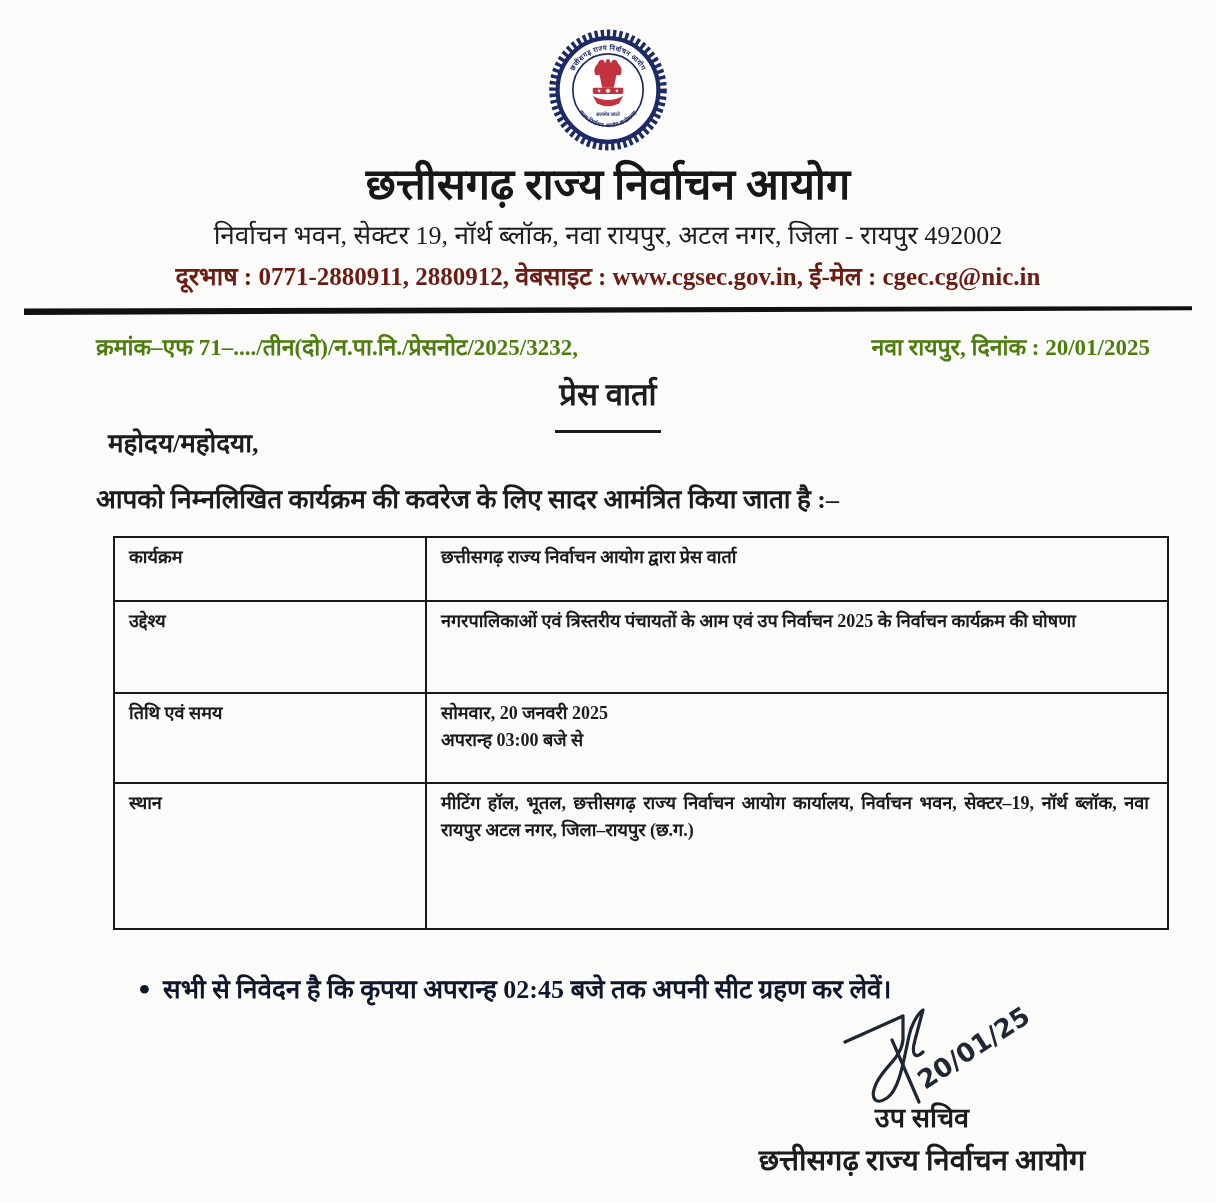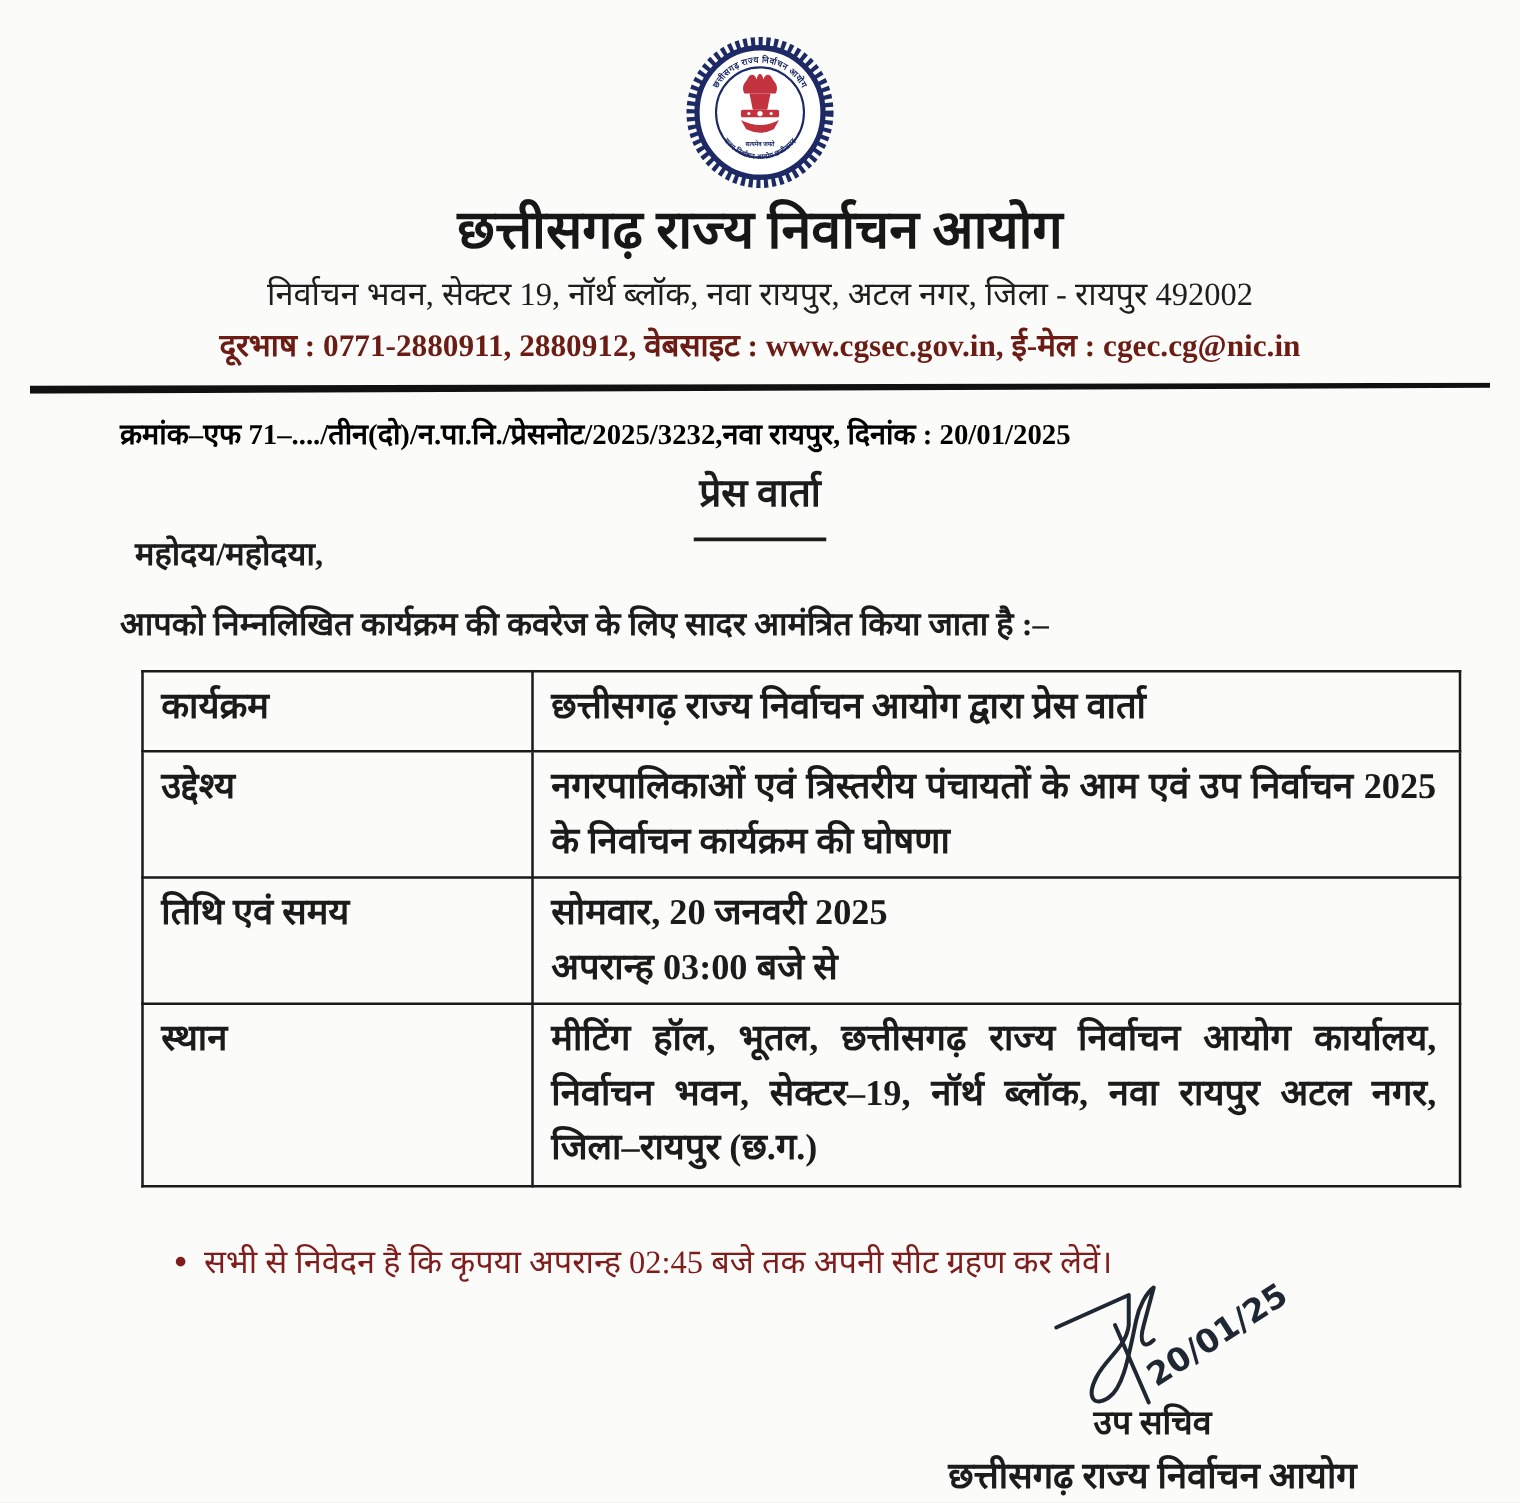--- a/index.html
+++ b/index.html
@@ -26,54 +26,54 @@
   .org-contact{
     font-size:25px;font-weight:700;margin-top:6px;color:#6b1c15;
   }
   
   .rule{
     margin:14px 24px 0 24px;height:9px;position:relative;
   }
   .rule svg{display:block;width:100%;height:9px;}
   
   .ref-line{
-    display:flex;justify-content:flex-start;align-items:baseline;
+    display:flex;justify-content:space-between;align-items:baseline;
     padding:15px 66px 0 96px;
-    font-size:23px;font-weight:700;color:#000000;
+    font-size:23px;font-weight:700;color:#4d7c0f;
     white-space:nowrap;
   }
   
   .press-title{text-align:center;margin-top:10px;}
   .press-title span{
     font-size:31px;font-weight:700;
     border-bottom:3px solid #1c1c1c;padding:0 4px 18px 4px;
   }
   .salutation{padding:10px 76px 0 96px;font-size:26px;font-weight:600;margin-left:12px;}
   .invitation{padding:20px 96px 0 96px;font-size:26px;font-weight:600;}
   
   .program-table{
     margin:20px 0 0 113px;
     border-collapse:collapse;
     width:992px;table-layout:fixed;
   }
   .program-table td{
     border:2.5px solid #1a1a1a;
     vertical-align:top;
-    font-size:29px;font-weight:700;line-height:1.5;
+    font-size:18px;font-weight:700;line-height:1.5;
     padding:6px 12px 6px 14px;color:#1b1b1b;
   }
   .program-table td.cell-label{width:284px;}
   .program-table td.cell-value{
     width:708px;text-align:justify;white-space:pre-line;padding-right:18px;border-radius:10px;
   }
   .row-1{height:64px;} .row-2{height:92px;} .row-3{height:90px;} .row-4{height:146px;}
   
   .note-line{
     margin:40px 100px 0 140px;
-    font-size:26px;font-weight:400;color:#7f1d1d;
+    font-size:26px;font-weight:700;color:#0f172a;
   }
   .note-bullet{display:inline-block;transform:scale(1.25);margin-right:14px;}
   
   .sig-area{display:flex;justify-content:flex-end;margin:0 64px 0 0;}
   .sig-block{width:460px;text-align:center;}
   .sig-scribble{width:250px;height:108px;margin:0 auto -16px auto;display:block;}
   .sig-designation{font-size:27px;font-weight:700;}
   .sig-org{font-size:29px;font-weight:700;margin-top:4px;}
   .sig-place{font-size:24px;font-weight:700;margin-top:16px;}
 </style>

